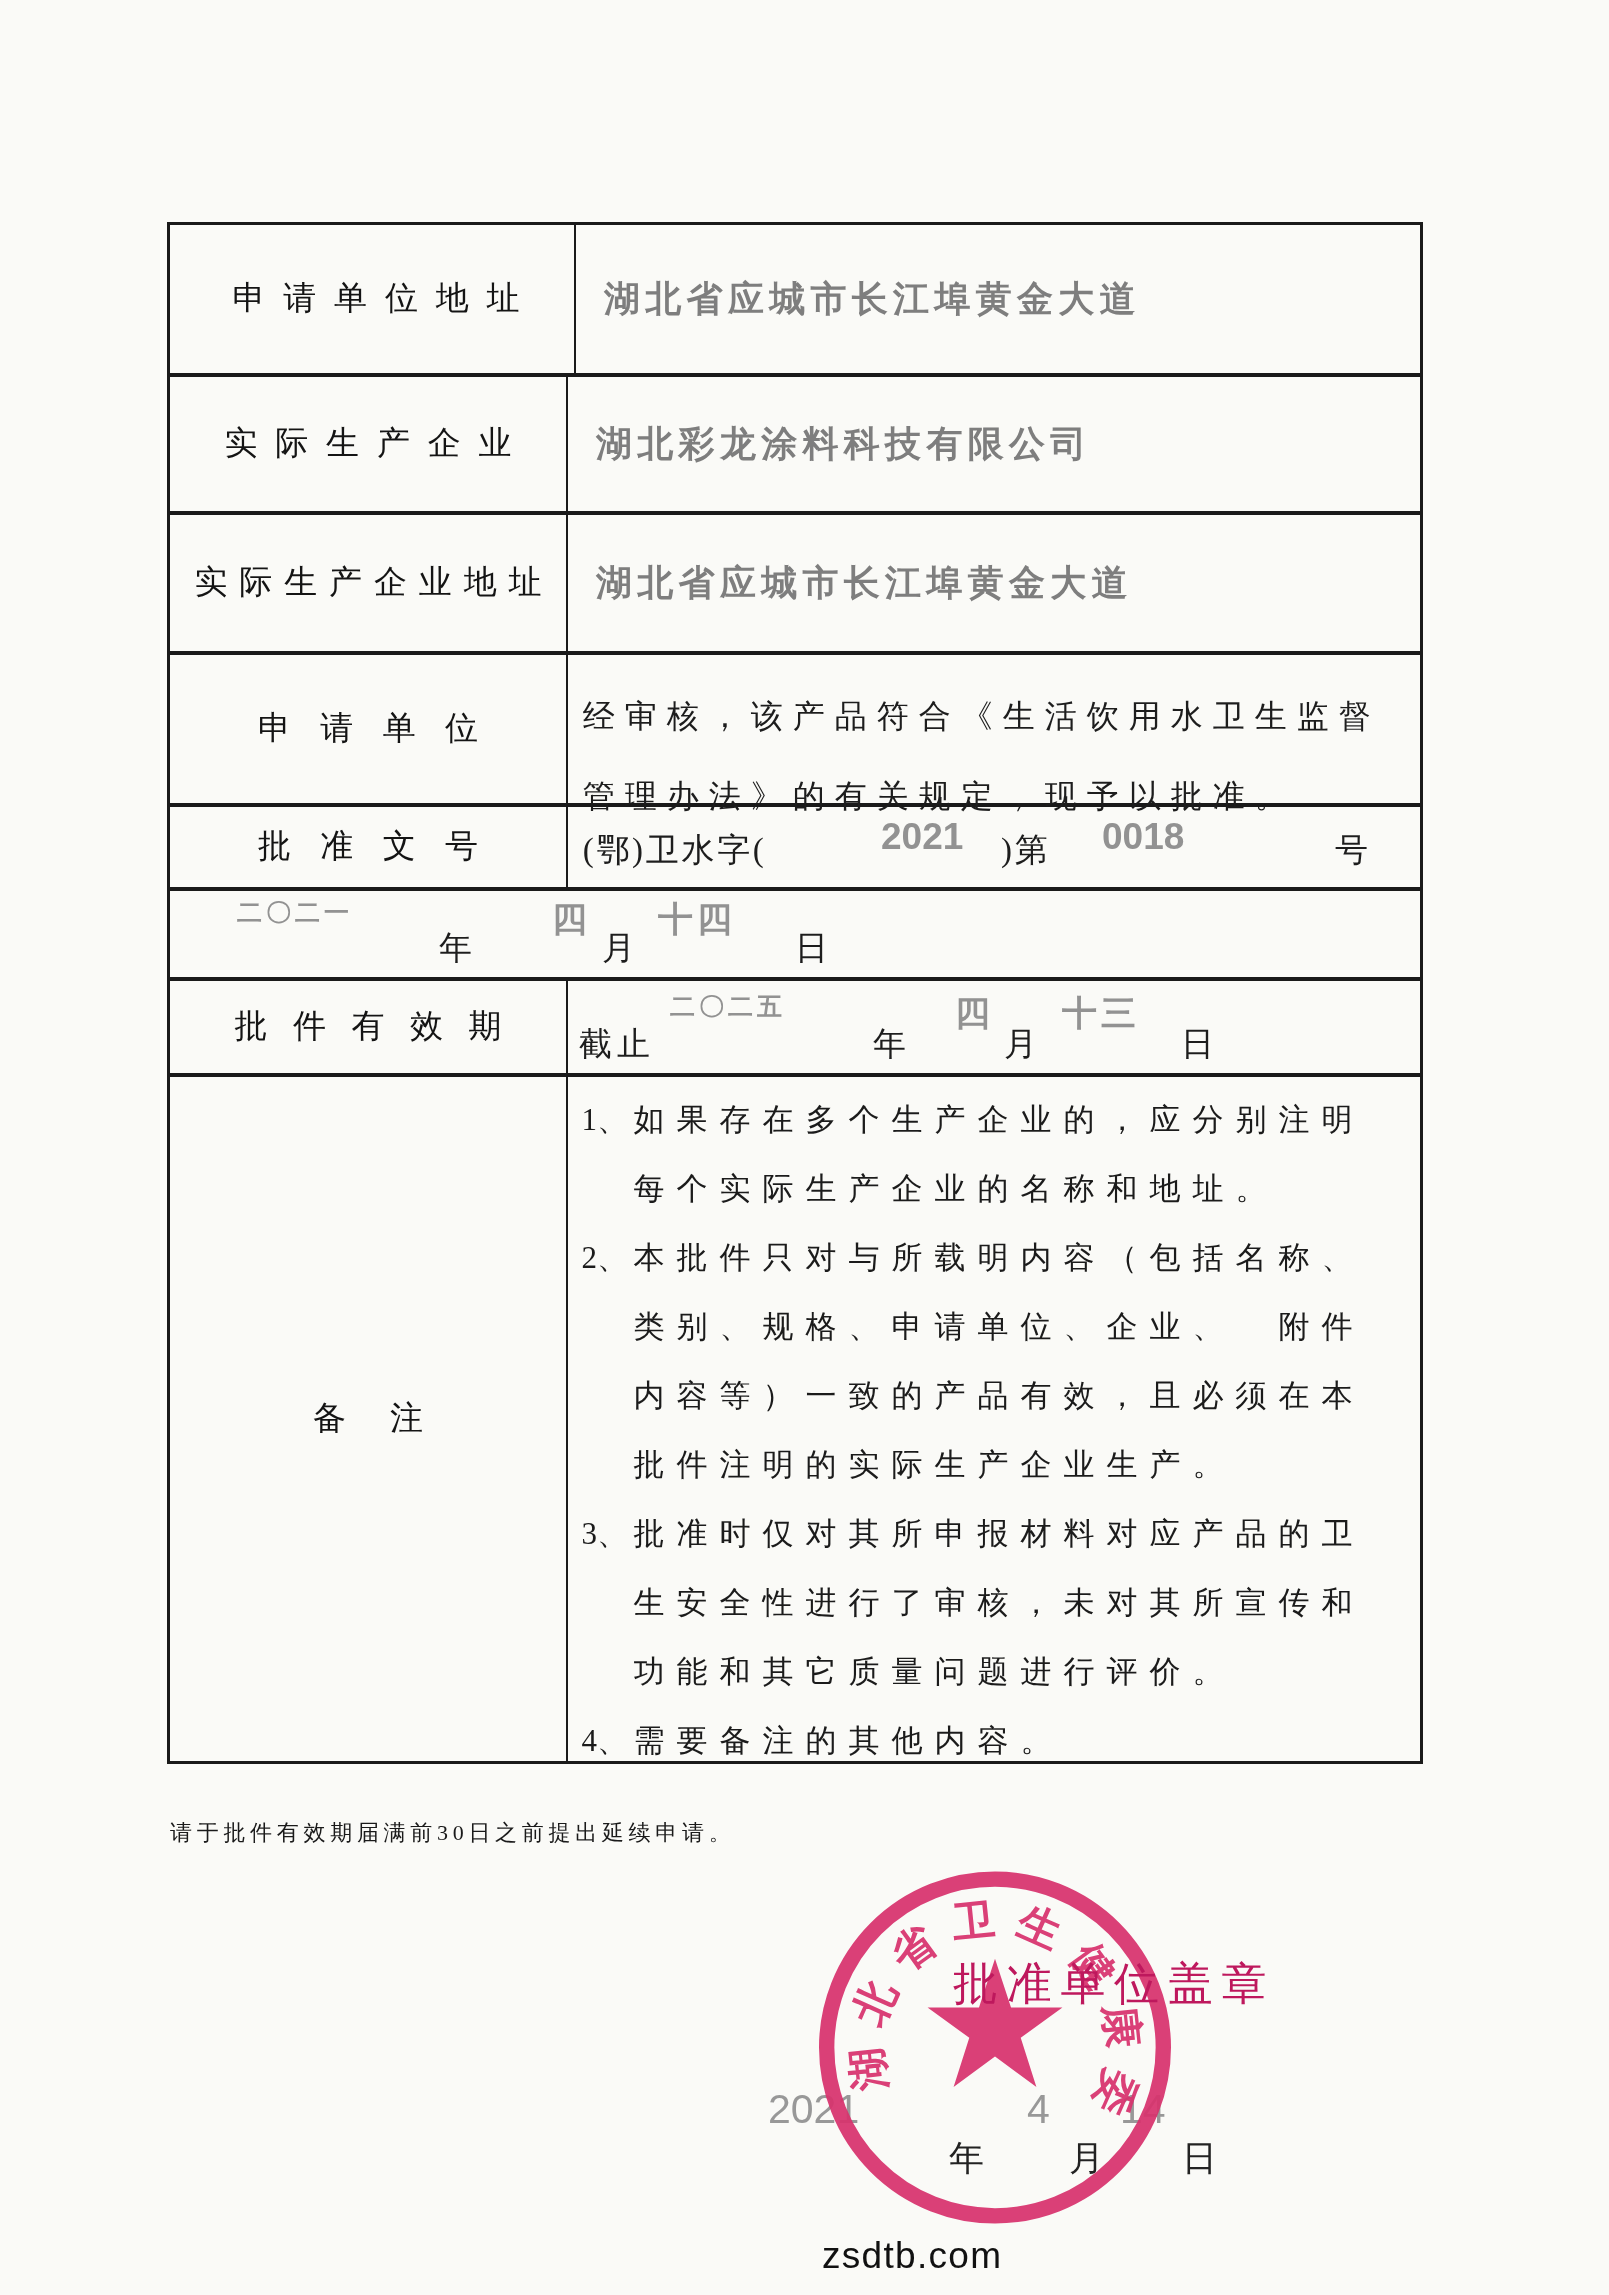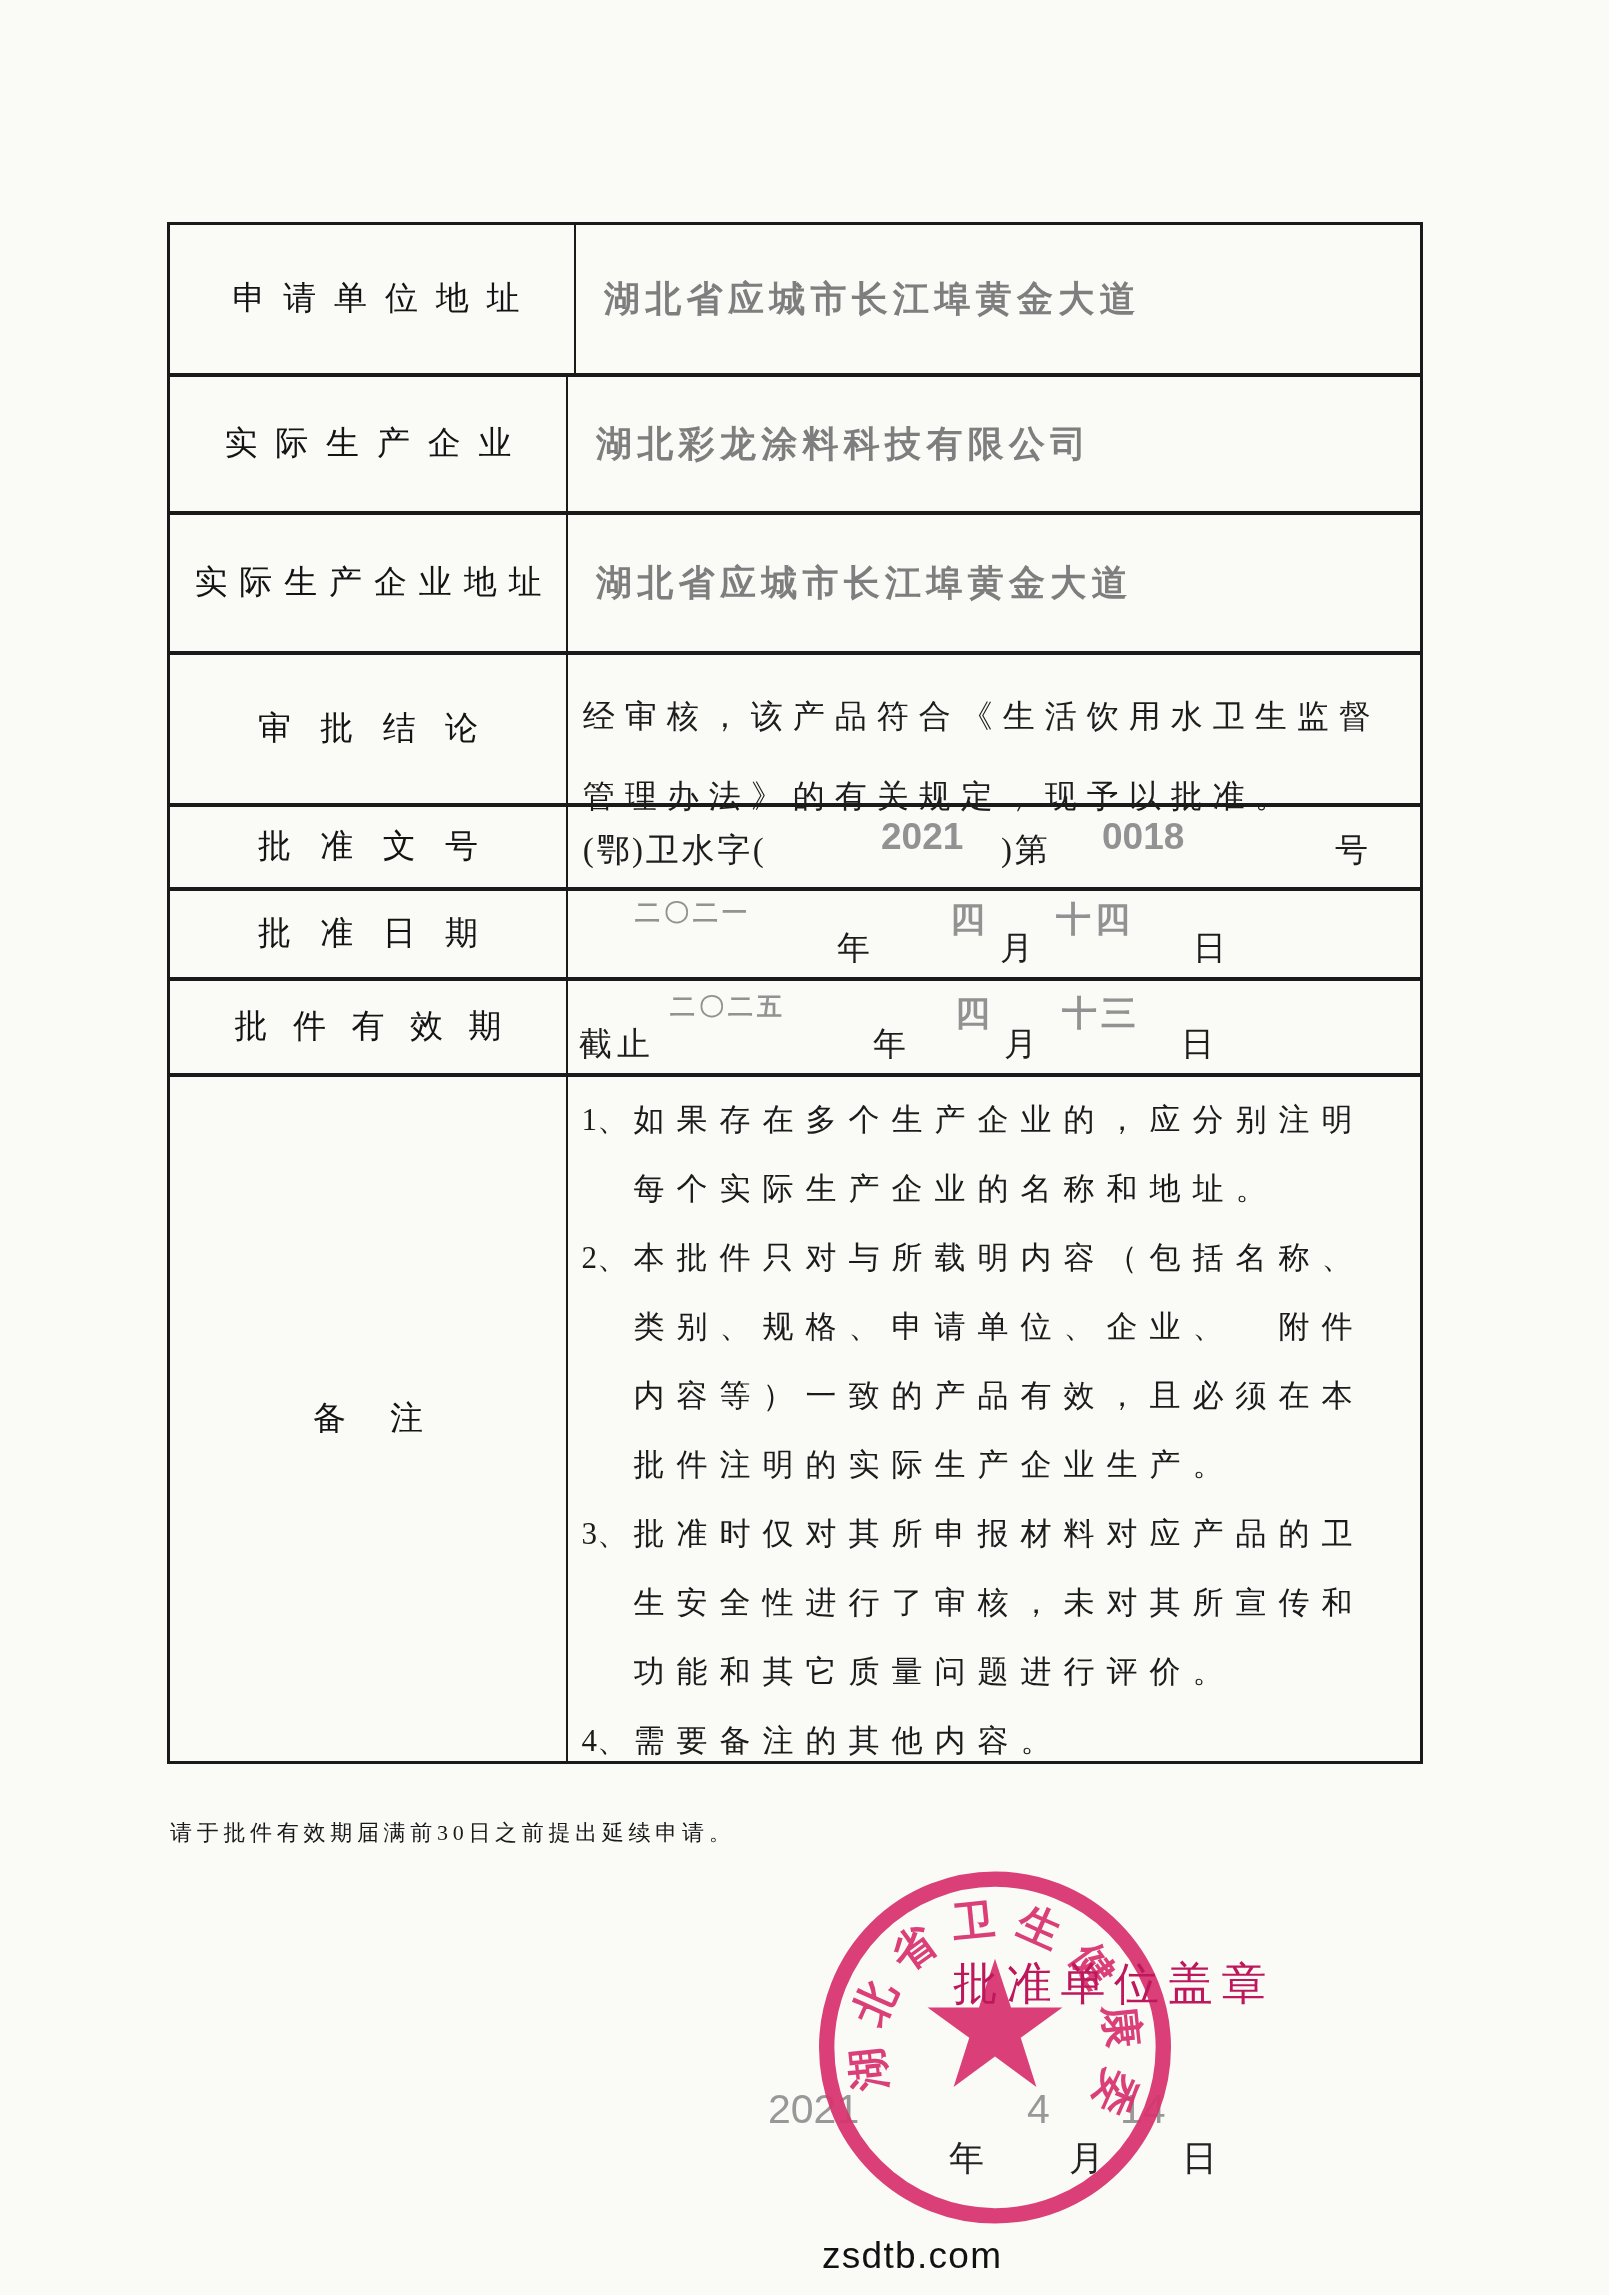--- a/index.html
+++ b/index.html
@@ -121,21 +121,21 @@
       <div class="cell-label">
         <div class="label-text w520">实际生产企业地址</div>
       </div>
       <div class="cell-value addr-cell">
         <div class="addr-value gray-print">湖北省应城市长江埠黄金大道</div>
       </div>
     </div>
 
     <div class="row h4">
       <div class="cell-label">
-        <div class="label-text w330">审批结论</div>
+        <div class="label-text w330">申请单位</div>
       </div>
       <div class="cell-value">
         <div class="conclusion">
           <div>经审核，该产品符合《生活饮用水卫生监督</div>
           <div>管理办法》的有关规定，现予以批准。</div>
         </div>
       </div>
     </div>
 
     <div class="row h5">
@@ -145,23 +145,20 @@
       <div class="cell-value">
         <span class="abs blk49" style="left:14.7px; top:21.4px;">(鄂)卫水字(</span>
         <span class="abs gnum gray-print gray-light" style="left:313px; top:9.4px;">2021</span>
         <span class="abs blk49" style="left:433px; top:21.4px;">)第</span>
         <span class="abs gnum gray-print gray-light" style="left:534px; top:9.4px;">0018</span>
         <span class="abs blk49" style="left:767px; top:21.4px;">号</span>
       </div>
     </div>
 
     <div class="row h6">
-      <div class="cell-label">
-        <div class="label-text w330">批准日期</div>
-      </div>
       <div class="cell-value">
         <span class="abs gray-print gray-light" style="left:67px; top:5.3px; font-size:25px; letter-spacing:4px;">二〇二一</span>
         <span class="abs blk49" style="left:269px; top:35px;">年</span>
         <span class="abs gray-print gray-light" style="left:382px; top:5.3px; font-size:35px;">四</span>
         <span class="abs blk49" style="left:432px; top:35px;">月</span>
         <span class="abs gray-print gray-light" style="left:488px; top:5.3px; font-size:35px; letter-spacing:4px;">十四</span>
         <span class="abs blk49" style="left:625px; top:35px;">日</span>
       </div>
     </div>
 

